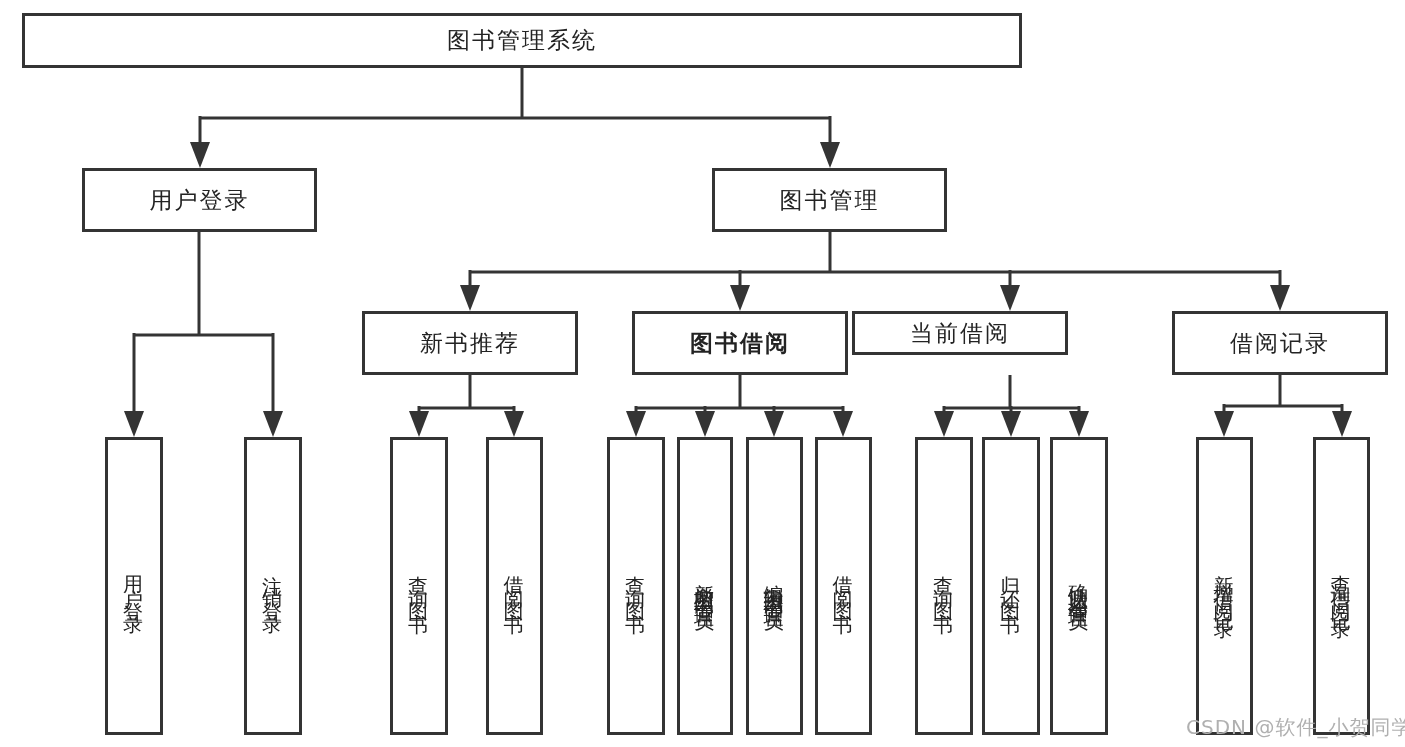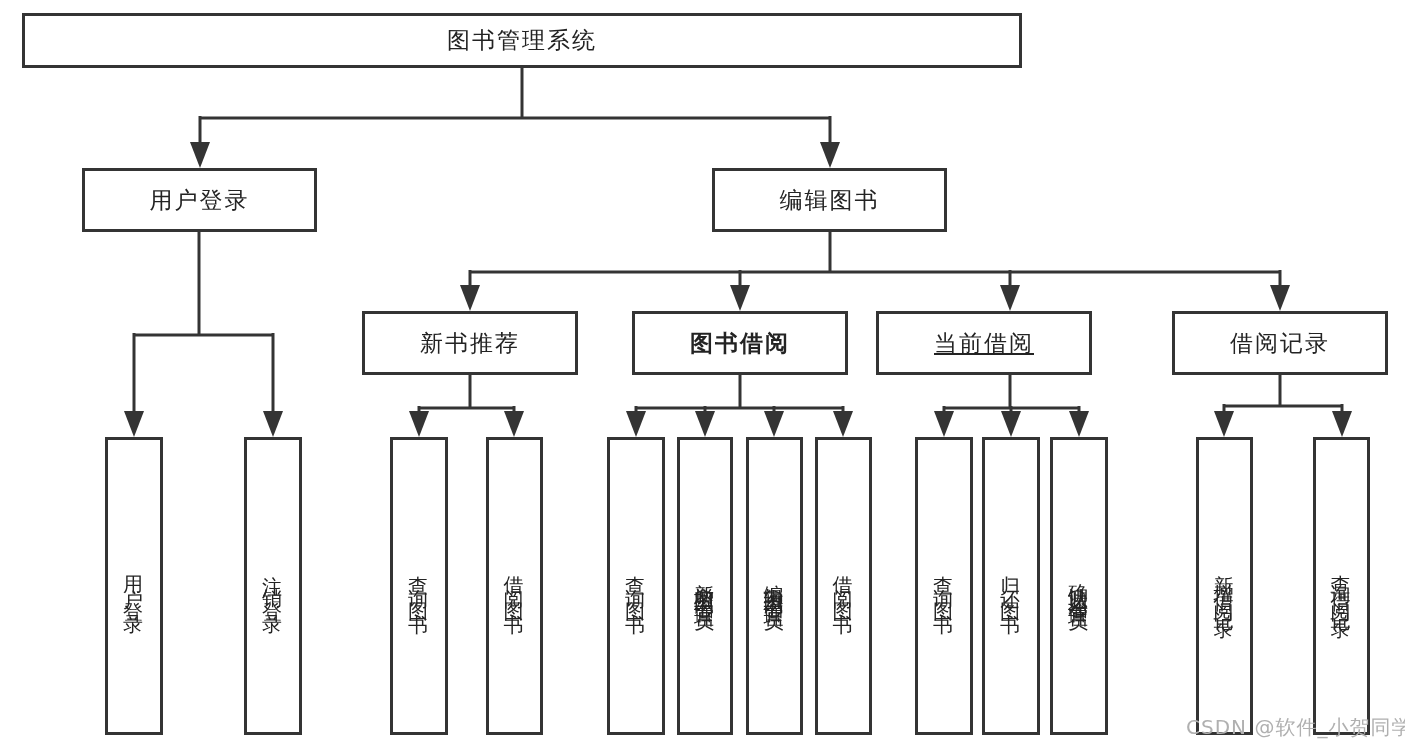--- a/index.html
+++ b/index.html
@@ -28,21 +28,21 @@
   }
   .ls4{letter-spacing:13px;}
   .ls6{letter-spacing:9px;}
   .ls10{letter-spacing:4px;}
   
   .n-root{left:22px;top:13px;width:1000px;height:55px;}
   .n-login{left:82px;top:168px;width:235px;height:64px;}
   .n-mgmt{left:712px;top:168px;width:235px;height:64px;}
   .n-rec{left:362px;top:311px;width:216px;height:64px;}
   .n-bor{left:632px;top:311px;width:216px;height:64px;font-weight:bold;}
-  .n-cur{left:876px;top:311px;width:216px;height:64px;text-decoration:underline;}
+  .n-cur{left:852px;top:311px;width:216px;height:44px;}
   .n-log{left:1172px;top:311px;width:216px;height:64px;}
   
   .lf-a1{left:105px;width:58px;}
   .lf-a2{left:244px;width:58px;}
   .lf-b1{left:390px;width:58px;}
   .lf-b2{left:486px;width:57px;}
   .lf-c1{left:607px;width:58px;}
   .lf-c2{left:677px;width:56px;}
   .lf-c3{left:746px;width:57px;}
   .lf-c4{left:815px;width:57px;}
@@ -147,21 +147,21 @@
   </svg>
 
   <div class="node hnode n-root">
     <span>图书管理系统</span>
   </div>
 
   <div class="node hnode n-login">
     <span>用户登录</span>
   </div>
   <div class="node hnode n-mgmt">
-    <span>编辑图书</span>
+    <span>图书管理</span>
   </div>
 
   <div class="node hnode n-rec">
     <span>新书推荐</span>
   </div>
   <div class="node hnode n-bor">
     <span>图书借阅</span>
   </div>
   <div class="node hnode n-cur">
     <span>当前借阅</span>

